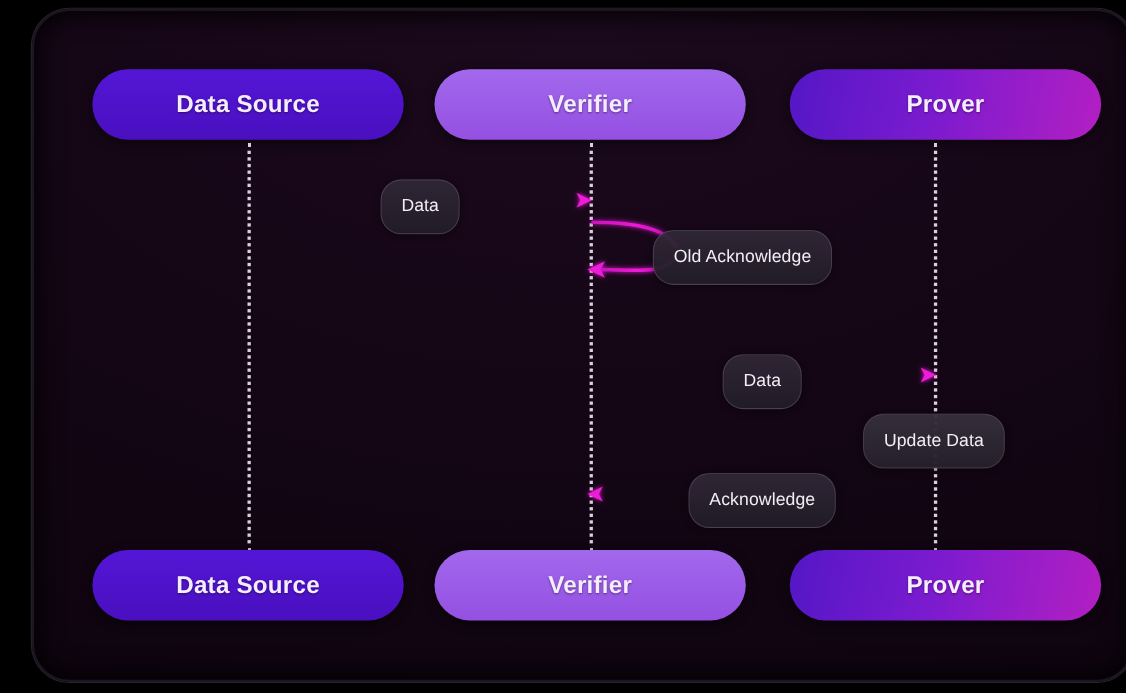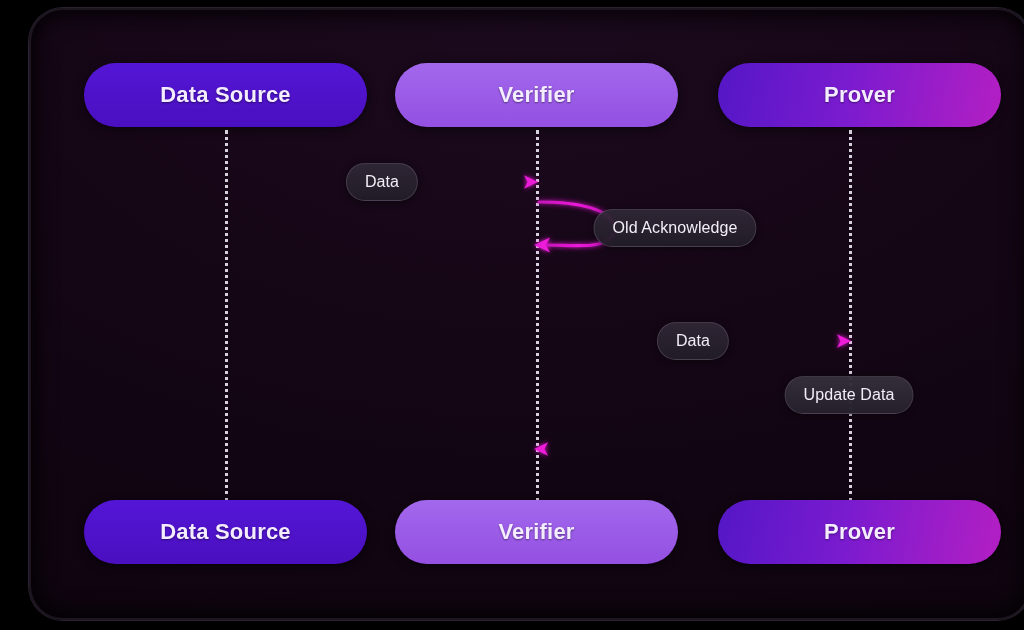--- a/index.html
+++ b/index.html
@@ -92,21 +92,21 @@
     position: absolute;
     left: 0; top: 0;
     width: 1002px;
     height: 612px;
     pointer-events: none;
   }
 
   
   .pill {
     position: absolute;
-    height: 38px;
+    height: 50px;
     border-radius: 19px;
     display: flex;
     align-items: center;
     justify-content: center;
     padding: 4px 18px;
     color: #f2eef6;
     font-size: 16px;
     letter-spacing: 0.1px;
     background: linear-gradient(180deg, rgba(48,40,54,0.94) 0%, rgba(34,28,40,0.96) 100%);
     border: 1px solid rgba(140,125,155,0.30);
@@ -188,20 +188,23 @@
 
 
     <div class="pill" style="left:662px; top:312px;">
       <span>Data</span>
     </div>
 
     <div class="pill note" style="left:818px; top:366px;">
       <span>Update Data</span>
     </div>
 
+    <div class="pill" style="left:662px; top:420px;">
+      <span>Acknowledge</span>
+    </div>
 
     <div class="participant p-datasource row-bottom">
       <span>Data Source</span>
     </div>
     <div class="participant p-verifier row-bottom">
       <span>Verifier</span>
     </div>
     <div class="participant p-prover row-bottom">
       <span>Prover</span>
     </div>

